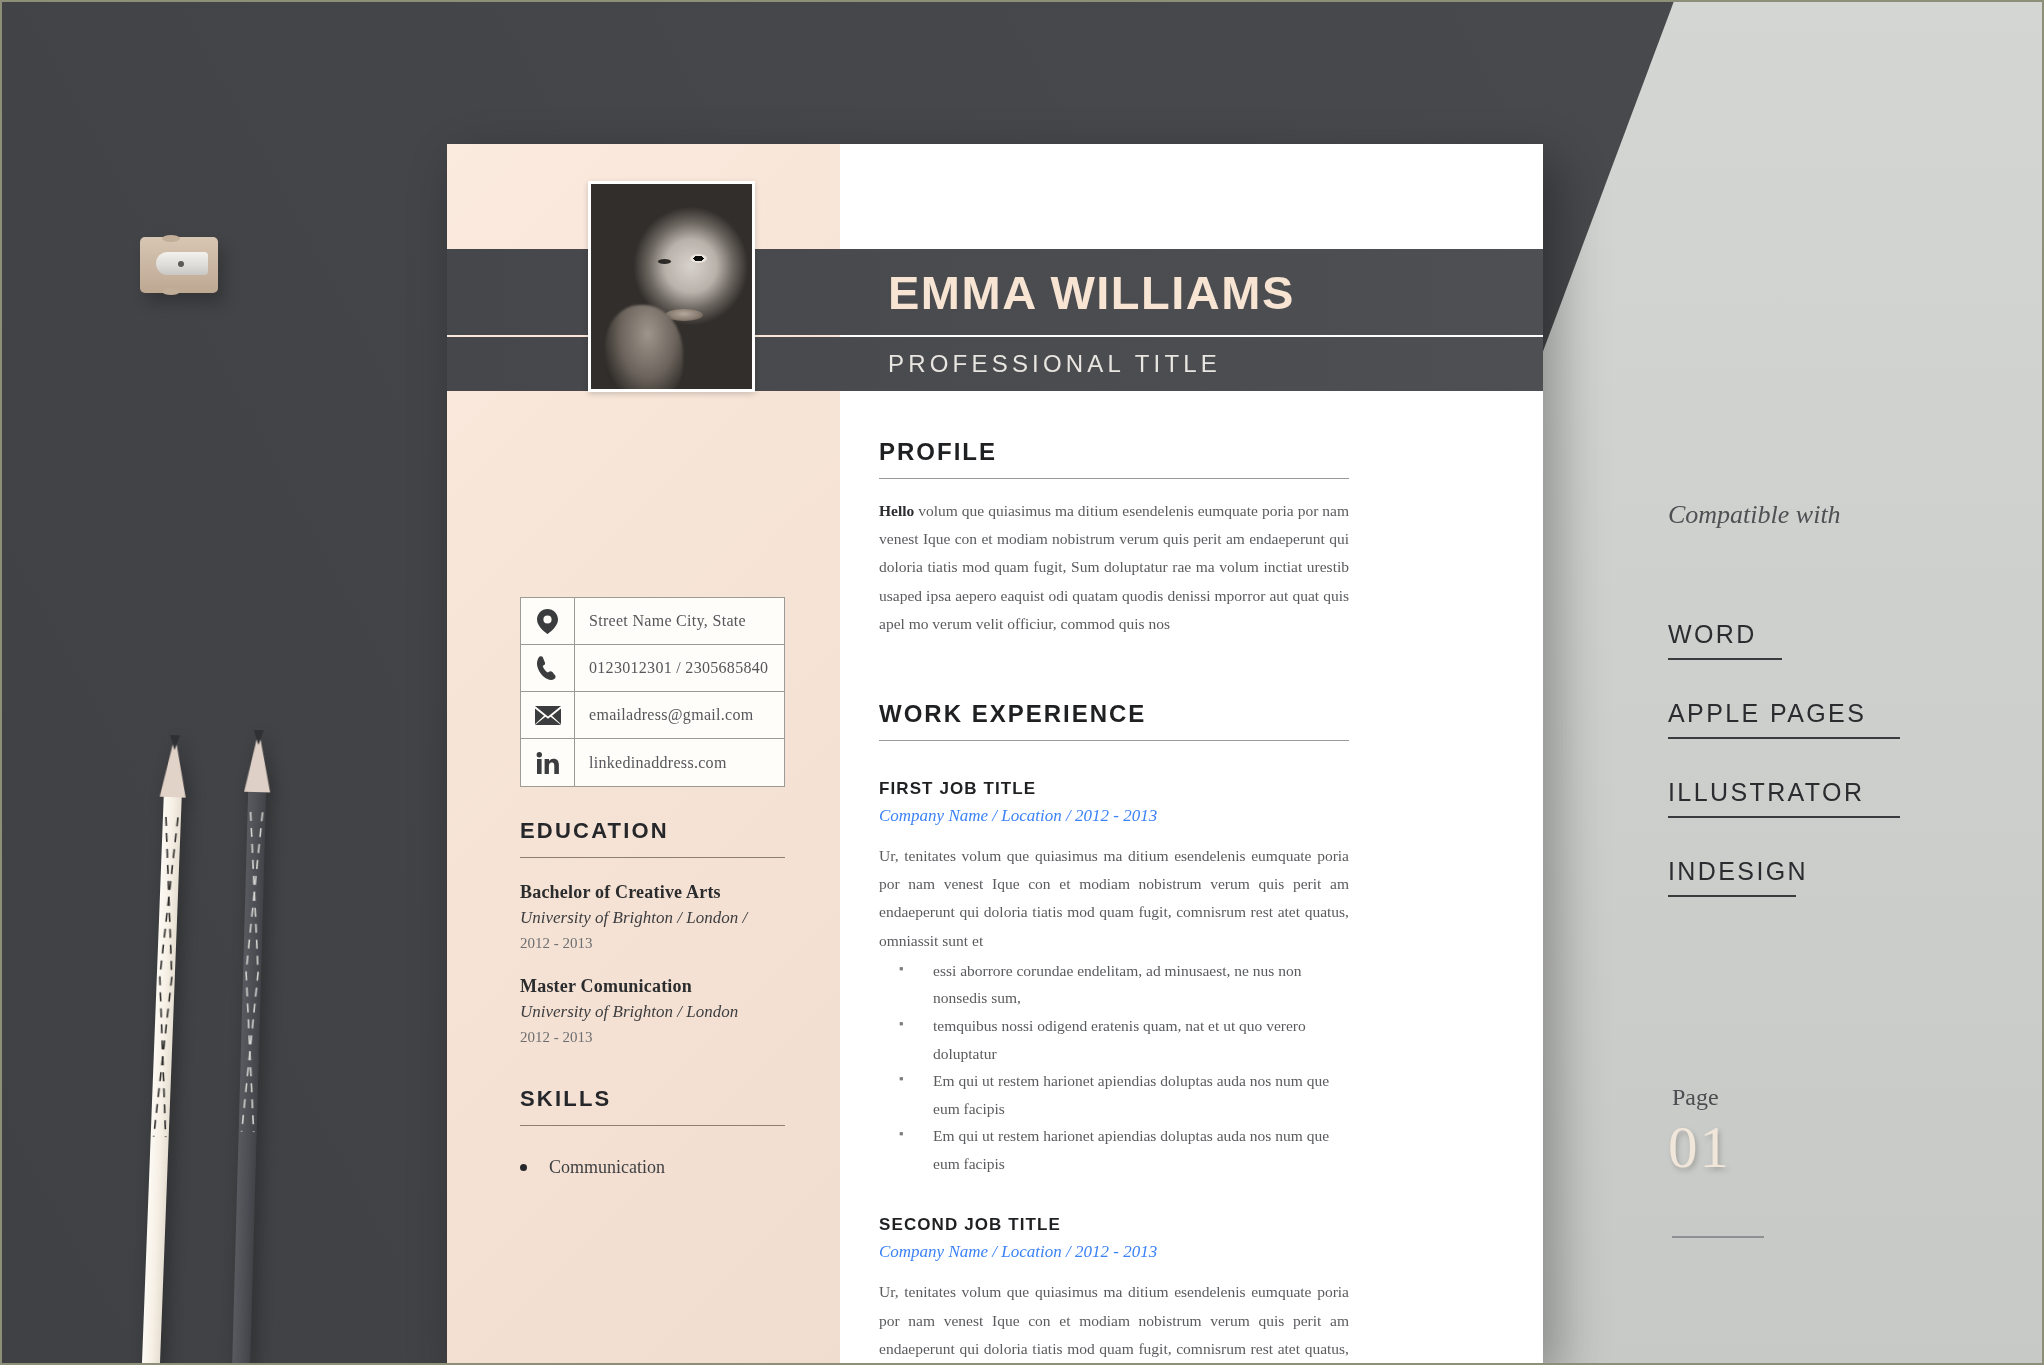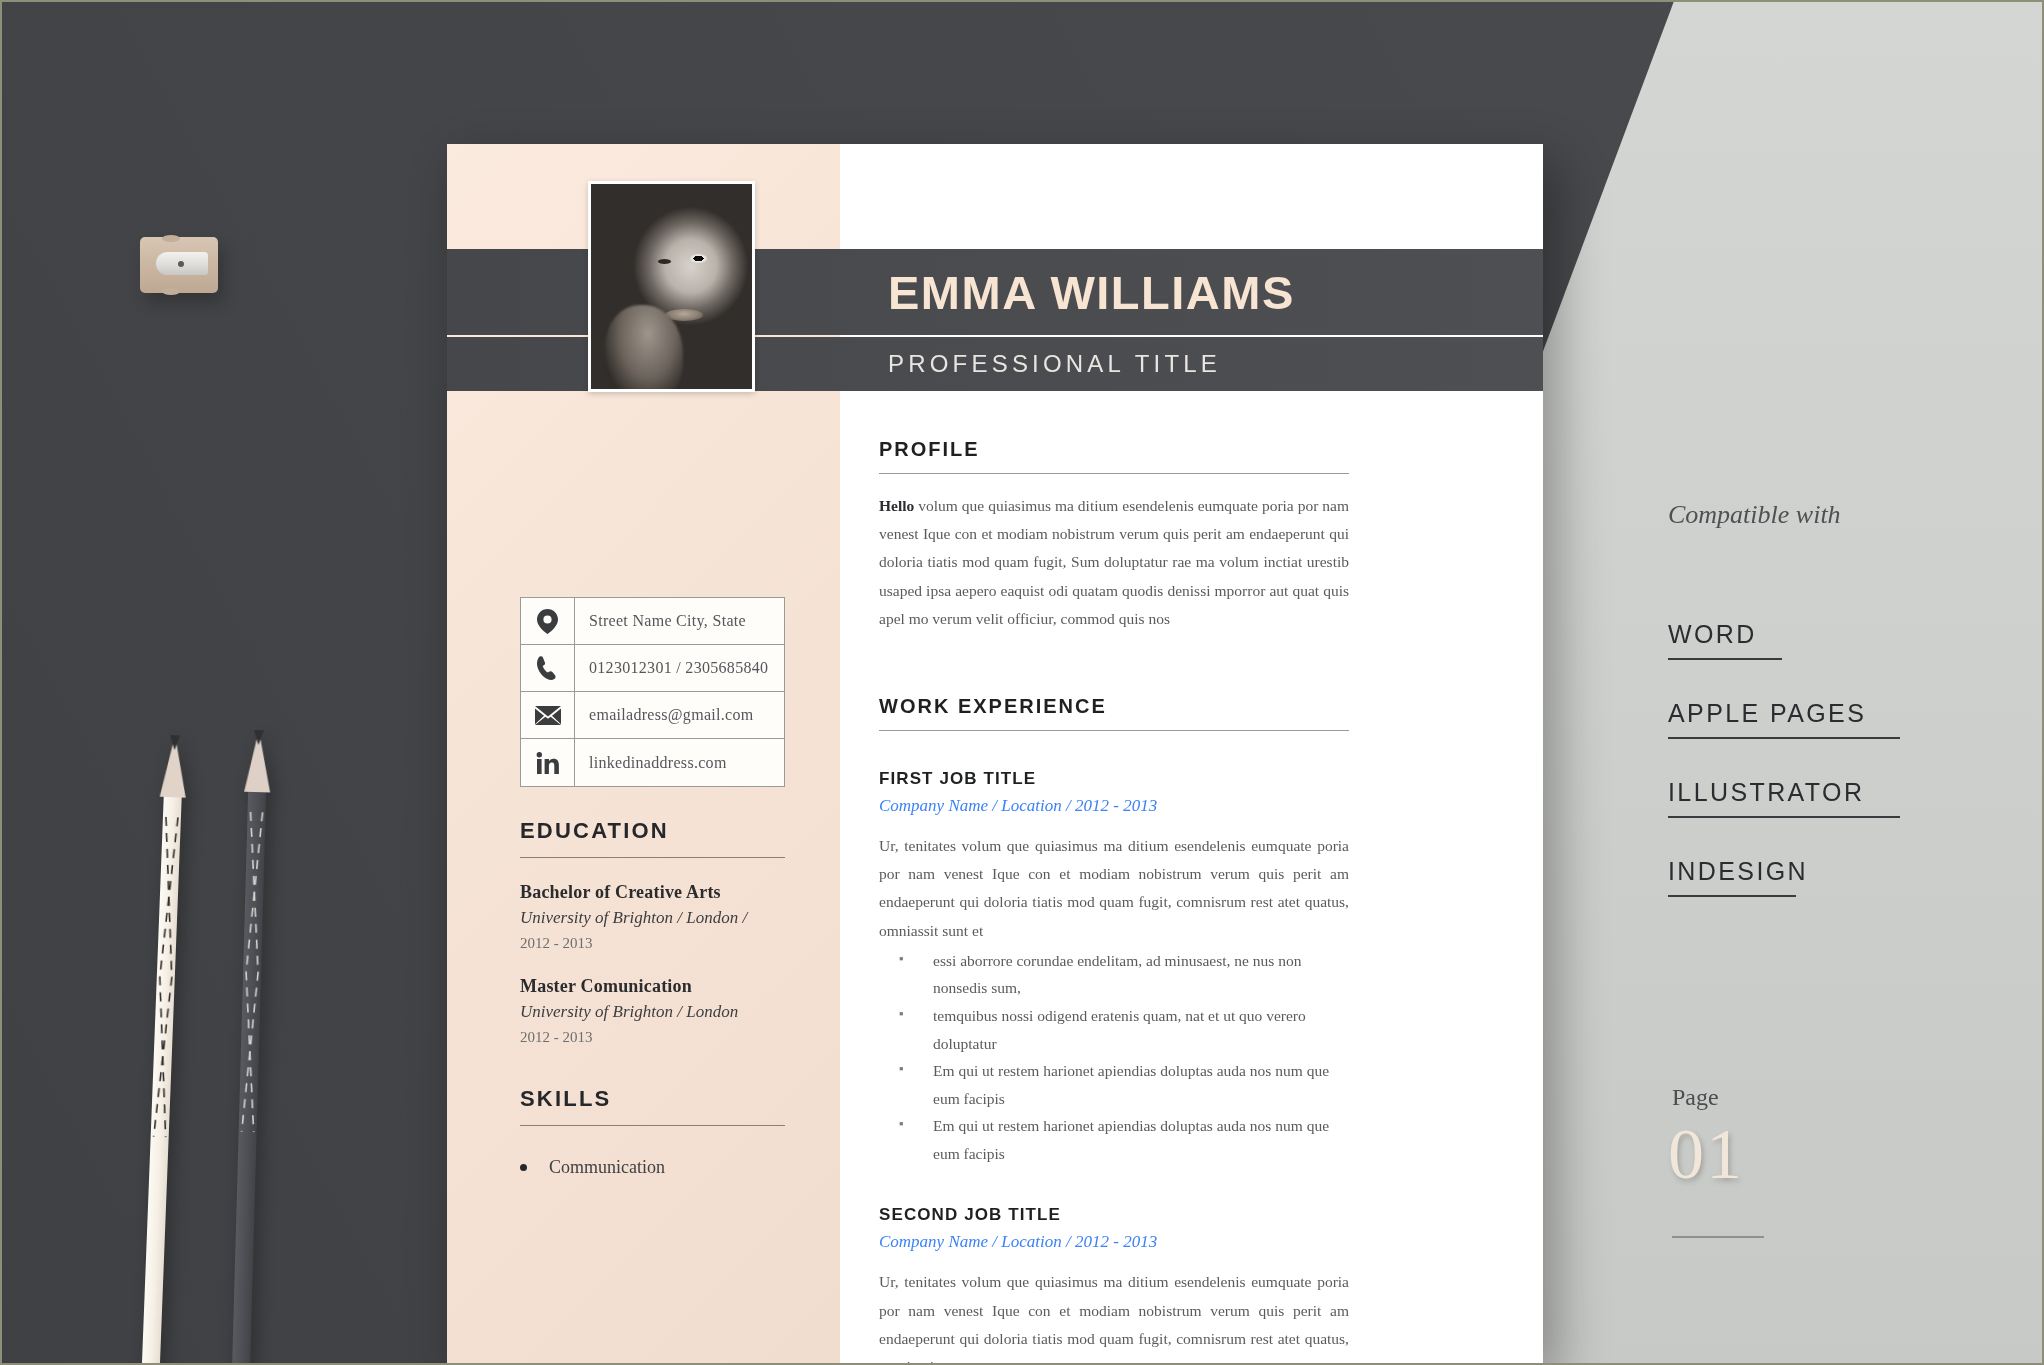--- a/index.html
+++ b/index.html
@@ -331,21 +331,21 @@
     flex: 0 0 7px;
   }
 
   
   .main-inner {
     position: absolute;
     left: 39px; top: 294px;
     width: 470px;
   }
   .main-heading {
-    font-size: 20px;
+    font-size: 24px;
     font-weight: 700;
     letter-spacing: 2px;
     color: #1f2022;
   }
   .main-rule {
     margin-top: 12px;
     height: 1px;
     background: #9a9a9a;
     width: 100%;
   }
@@ -441,21 +441,21 @@
     position: absolute;
     left: 4px; top: 1084px;
     font-family: "Liberation Serif", serif;
     font-size: 24px;
     color: #4b4d50;
   }
   .page-number {
     position: absolute;
     left: 0; top: 1113px;
     font-family: "Liberation Serif", serif;
-    font-size: 72px;
+    font-size: 59px;
     color: #f1e6da;
     letter-spacing: 2px;
     text-shadow: 2px 3px 5px rgba(90,85,80,.35);
   }
   .page-rule {
     position: absolute;
     left: 4px; top: 1236px;
     width: 92px; height: 2px;
     background: #8e9093;
   }

